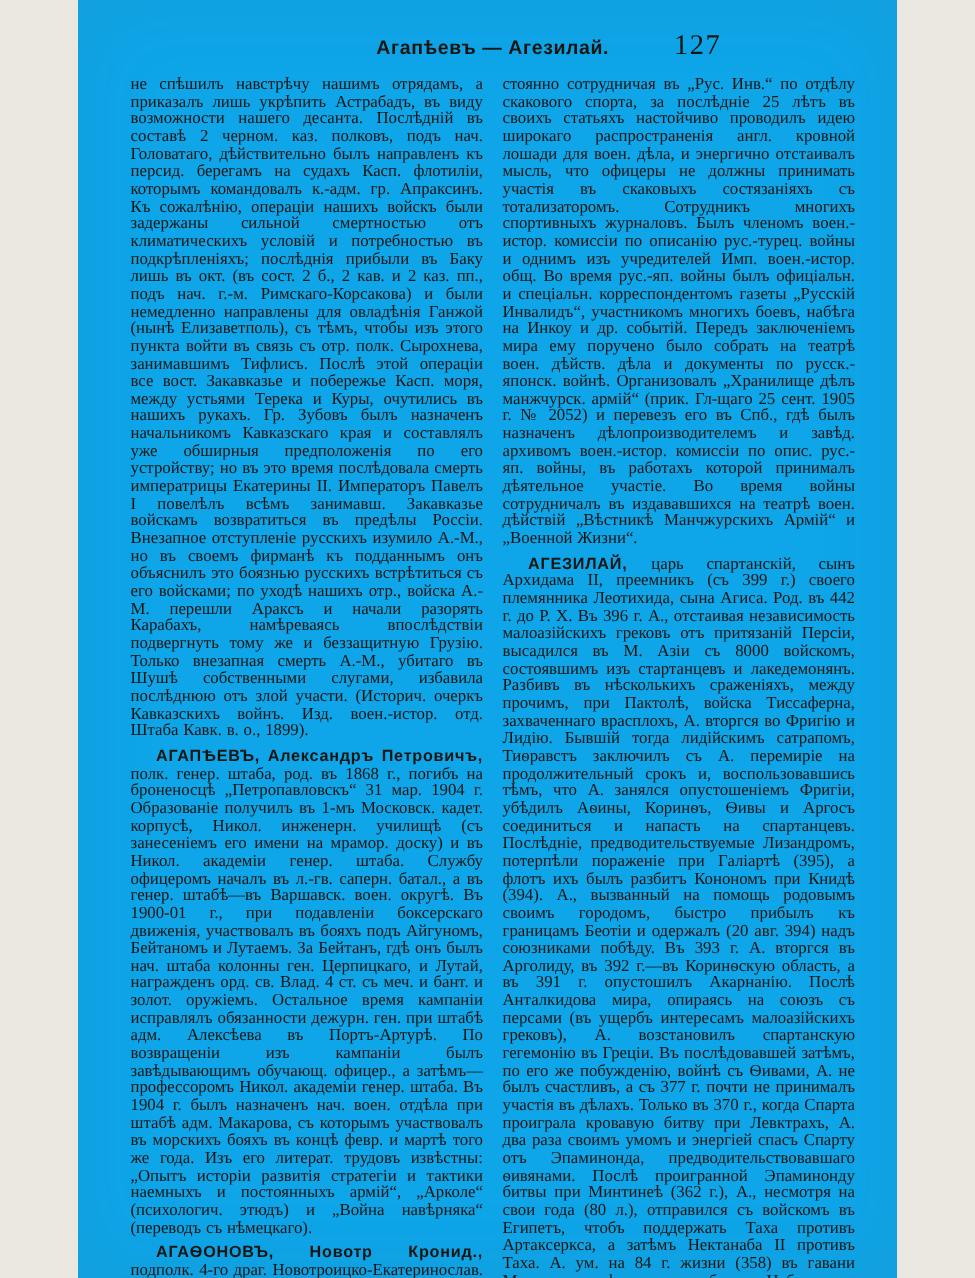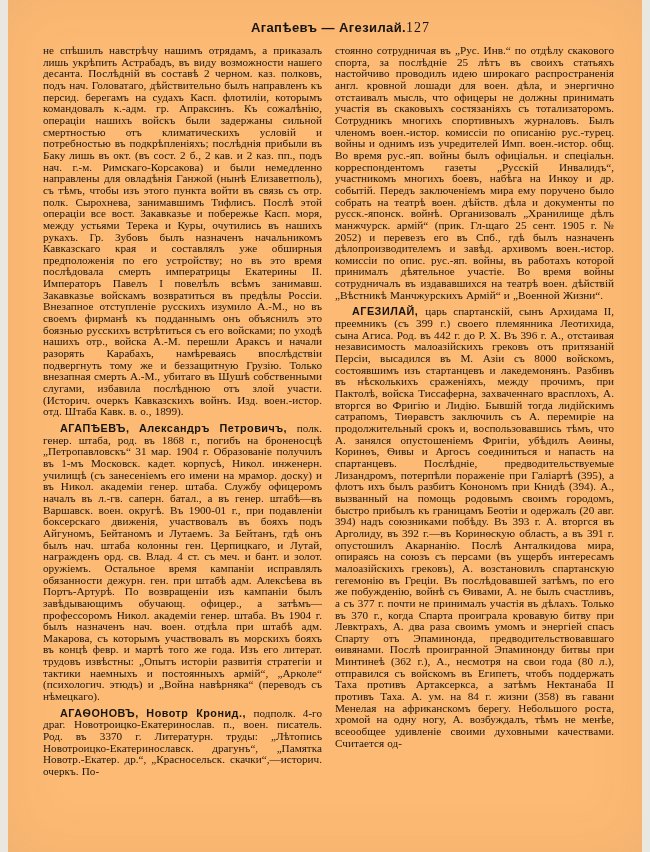--- a/index.html
+++ b/index.html
@@ -3,24 +3,24 @@
 <meta charset="utf-8">
 <style>
   html, body {
     margin: 0;
     padding: 0;
     background: #e9e7e0;
     font-family: "Liberation Serif", serif;
   }
   .sheet {
     position: relative;
-    width: 634px;
+    width: 546px;
     height: 852px;
     margin: 0 auto;
-    background: #fdba74;
+    background: #0ea5e9;
     color: #181511;
     box-sizing: border-box;
     padding: 20px 28px 0 35px;
     box-shadow: inset 0 0 60px rgba(90,80,60,0.08);
     overflow: hidden;
   }
   .page-header {
     display: grid;
     grid-template-columns: 1fr auto 1fr;
     align-items: baseline;
@@ -30,24 +30,24 @@
     grid-column: 2;
     font-family: "Liberation Sans", sans-serif;
     font-weight: bold;
     font-size: 13px;
     letter-spacing: 0.4px;
     white-space: nowrap;
     text-align: center;
   }
   .page-number {
     grid-column: 3;
-    text-align: left;
+    text-align: center;
     padding-right: 46px;
     font-family: "Liberation Serif", serif;
-    font-size: 14px;
+    font-size: 19px;
     letter-spacing: 1px;
   }
   .columns {
     display: flex;
     gap: 13px;
   }
   .col {
     flex: 1 1 0;
     min-width: 0;
   }

